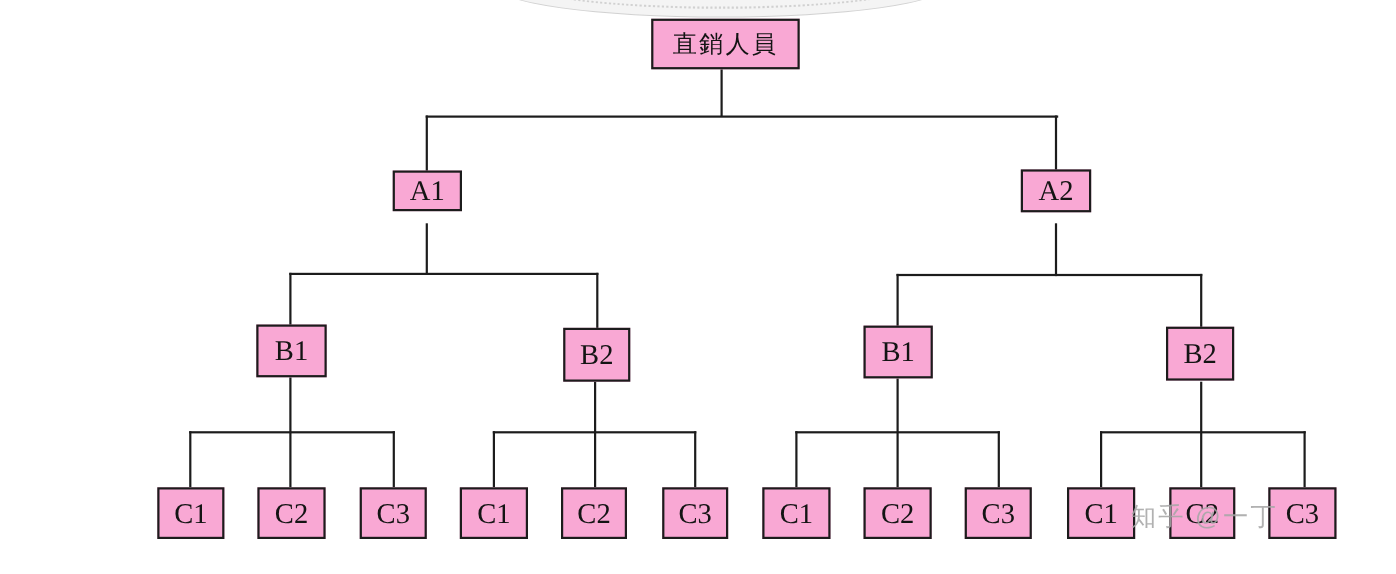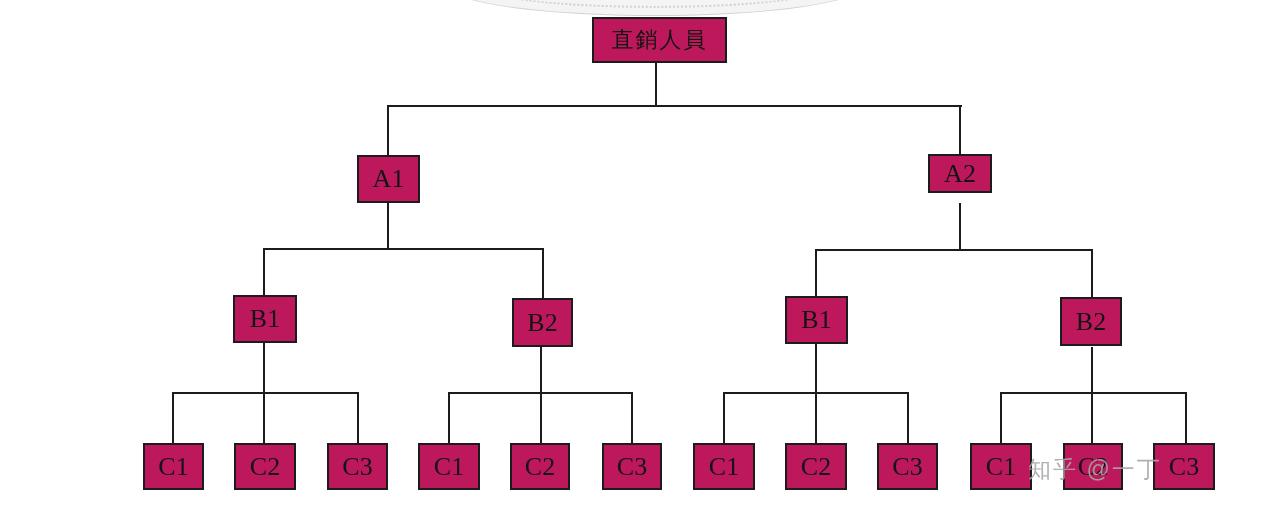--- a/index.html
+++ b/index.html
@@ -22,21 +22,21 @@
     position:absolute;left:472px;top:-40px;width:366px;height:48px;
     border-radius:50%;
     border:2px dotted #c9c9c9;
     box-sizing:border-box;
     opacity:.8;
   }
   .node{
     position:absolute;
     box-sizing:border-box;
     border:2px solid #1c1c1c;
-    background:#be185d;
+    background:#f9a8d4;
     display:flex;align-items:center;justify-content:center;
     color:#141414;
     font-size:26px;
     line-height:1;
     z-index:2;
   }
   .node.root{font-size:22px;letter-spacing:2px;}
   .hline,.vline{position:absolute;background:#1c1c1c;z-index:1;}
   .hline{height:2px;}
   .vline{width:2px;}
@@ -91,21 +91,21 @@
   <div class="vline" style="left:723px;top:392px;height:51px;"></div>
   <div class="vline" style="left:907px;top:392px;height:51px;"></div>
 
   <div class="vline" style="left:1091px;top:347px;height:96px;"></div>
   <div class="hline" style="left:1000px;top:392px;width:187px;"></div>
   <div class="vline" style="left:1000px;top:392px;height:51px;"></div>
   <div class="vline" style="left:1185px;top:392px;height:51px;"></div>
 
   <div class="node root" style="left:592px;top:17px;width:135px;height:46px;">直銷人員</div>
 
-  <div class="node" style="left:357px;top:155px;width:63px;height:48px;">A1</div>
+  <div class="node" style="left:357px;top:155px;width:63px;height:37px;">A1</div>
   <div class="node" style="left:928px;top:154px;width:64px;height:39px;">A2</div>
 
   <div class="node" style="left:233px;top:295px;width:64px;height:48px;">B1</div>
   <div class="node" style="left:512px;top:298px;width:61px;height:49px;">B2</div>
   <div class="node" style="left:785px;top:296px;width:63px;height:48px;">B1</div>
   <div class="node" style="left:1060px;top:297px;width:62px;height:49px;">B2</div>
 
   <div class="node" style="left:143px;top:443px;width:61px;height:47px;">C1</div>
   <div class="node" style="left:234px;top:443px;width:62px;height:47px;">C2</div>
   <div class="node" style="left:327px;top:443px;width:61px;height:47px;">C3</div>

